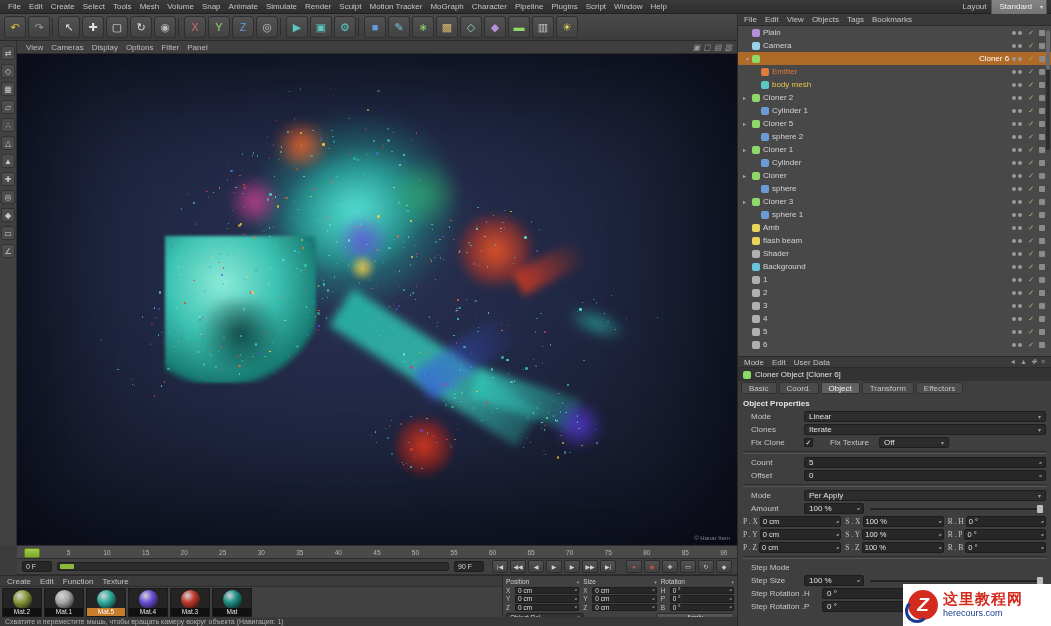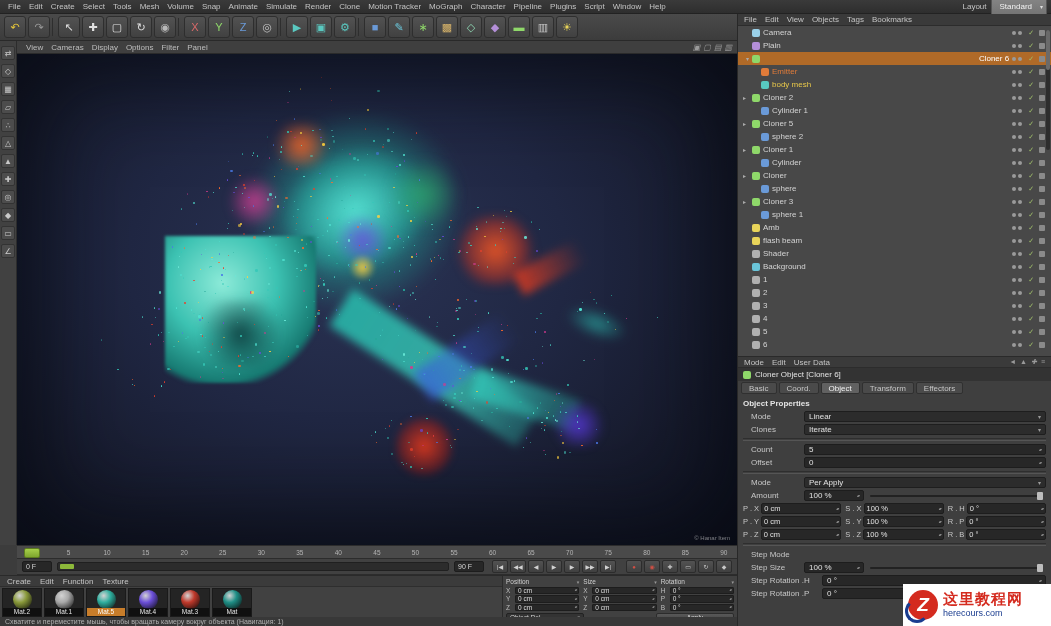--- a/index.html
+++ b/index.html
@@ -153,21 +153,21 @@
     display:flex; align-items:center; padding:0 4px; color:#e0e0e0; }
   .num::after { content:"▴▾"; margin-left:auto; font-size:4px; letter-spacing:-1px; color:#8e8e8e; }
   .num.w60 { flex:none; width:60px; }
   .cb { width:9px; height:9px; background:#272727; border:1px solid #1d1d1d; border-radius:1px; flex:none;
     display:flex; align-items:center; justify-content:center; color:#e8e8e8; font-size:7px; }
   .slider { flex:1; height:2px; background:#222; border-radius:1px; position:relative; margin:0 3px; }
   .slider i { position:absolute; top:-3px; right:0; width:6px; height:8px; background:#bdbdbd; border-radius:1px; display:block; }
   .sep-line { height:3px; border-top:1px solid #2e2e2e; border-bottom:1px solid #555; margin:2px 0; }
   .psr { display:flex; gap:4px; flex:1; }
   .psr .cell { flex:1; display:flex; align-items:center; gap:2px; }
-  .psr .cl { color:#c6c6c6; font-size:7.5px; white-space:nowrap; }
+  .psr .cl { color:#c6c6c6; font-size:7.5px; white-space:nowrap;font-family:Liberation Serif, serif; }
   .psr .num { font-size:7.5px; padding:0 2px; }
   .dim { color:#8e8e8e; }
   
   .watermark { position:absolute; right:0; bottom:0; width:148px; height:42px; background:#fff; z-index:9;
     display:flex; align-items:center; gap:5px; padding:0 5px; }
   .wm-logo { width:30px; height:30px; border-radius:50%; background:#d42b1f; color:#fff; flex:none;
     font-weight:bold; font-style:italic; font-size:19px; display:flex; align-items:center; justify-content:center; position:relative; }
   .wm-logo::after { content:""; position:absolute; left:-3px; bottom:-3px; width:18px; height:18px;
     border:3px solid #1a3c8f; border-top-color:transparent; border-right-color:transparent; border-radius:50%; }
   .wm-text { display:flex; flex-direction:column; line-height:1.15; }
@@ -184,21 +184,21 @@
       <span class="mi">Edit</span>
       <span class="mi">Create</span>
       <span class="mi">Select</span>
       <span class="mi">Tools</span>
       <span class="mi">Mesh</span>
       <span class="mi">Volume</span>
       <span class="mi">Snap</span>
       <span class="mi">Animate</span>
       <span class="mi">Simulate</span>
       <span class="mi">Render</span>
-      <span class="mi">Clone</span>
+      <span class="mi">Sculpt</span>
       <span class="mi">Motion Tracker</span>
       <span class="mi">MoGraph</span>
       <span class="mi">Character</span>
       <span class="mi">Pipeline</span>
       <span class="mi">Plugins</span>
       <span class="mi">Script</span>
       <span class="mi">Window</span>
       <span class="mi">Help</span>
     </div>
   <div class="mb-right">
@@ -1188,34 +1188,34 @@
       <span class="mi">View</span>
       <span class="mi">Objects</span>
       <span class="mi">Tags</span>
       <span class="mi">Bookmarks</span>
     </div>
 
   <div class="om-tree">
 
       <div class="om-row">
         <span class="om-arrow"></span>
+        <span class="om-icon" style="background: rgb(180, 143, 216);"></span>
+        <span class="om-label">Plain</span>
+        <span class="om-dots">
+          <i></i>
+          <i></i>
+        </span>
+        <span class="om-check">✓</span>
+        <span class="om-tag"></span>
+      </div>
+
+      <div class="om-row">
+        <span class="om-arrow"></span>
         <span class="om-icon" style="background: rgb(154, 208, 232);"></span>
         <span class="om-label">Camera</span>
-        <span class="om-dots">
-          <i></i>
-          <i></i>
-        </span>
-        <span class="om-check">✓</span>
-        <span class="om-tag"></span>
-      </div>
-
-      <div class="om-row">
-        <span class="om-arrow"></span>
-        <span class="om-icon" style="background: rgb(180, 143, 216);"></span>
-        <span class="om-label">Plain</span>
         <span class="om-dots">
           <i></i>
           <i></i>
         </span>
         <span class="om-check">✓</span>
         <span class="om-tag"></span>
       </div>
 
       <div class="om-row selected">
         <span class="om-arrow">▾</span>
@@ -1529,20 +1529,26 @@
   <div class="am-body">
     <div class="sect">Object Properties</div>
 
     <div class="a-row">
       <span class="a-label">Mode</span>
       <span class="dd">Linear</span>
     </div>
     <div class="a-row">
       <span class="a-label">Clones</span>
       <span class="dd">Iterate</span>
+    </div>
+    <div class="a-row">
+      <span class="a-label">Fix Clone</span>
+      <span class="cb">✓</span>
+      <span class="a-label sm" style="margin-left:14px">Fix Texture</span>
+      <span class="dd w70">Off</span>
     </div>
 
     <div class="sep-line"></div>
 
     <div class="a-row">
       <span class="a-label">Count</span>
       <span class="num">5</span>
     </div>
     <div class="a-row">
       <span class="a-label">Offset</span>

